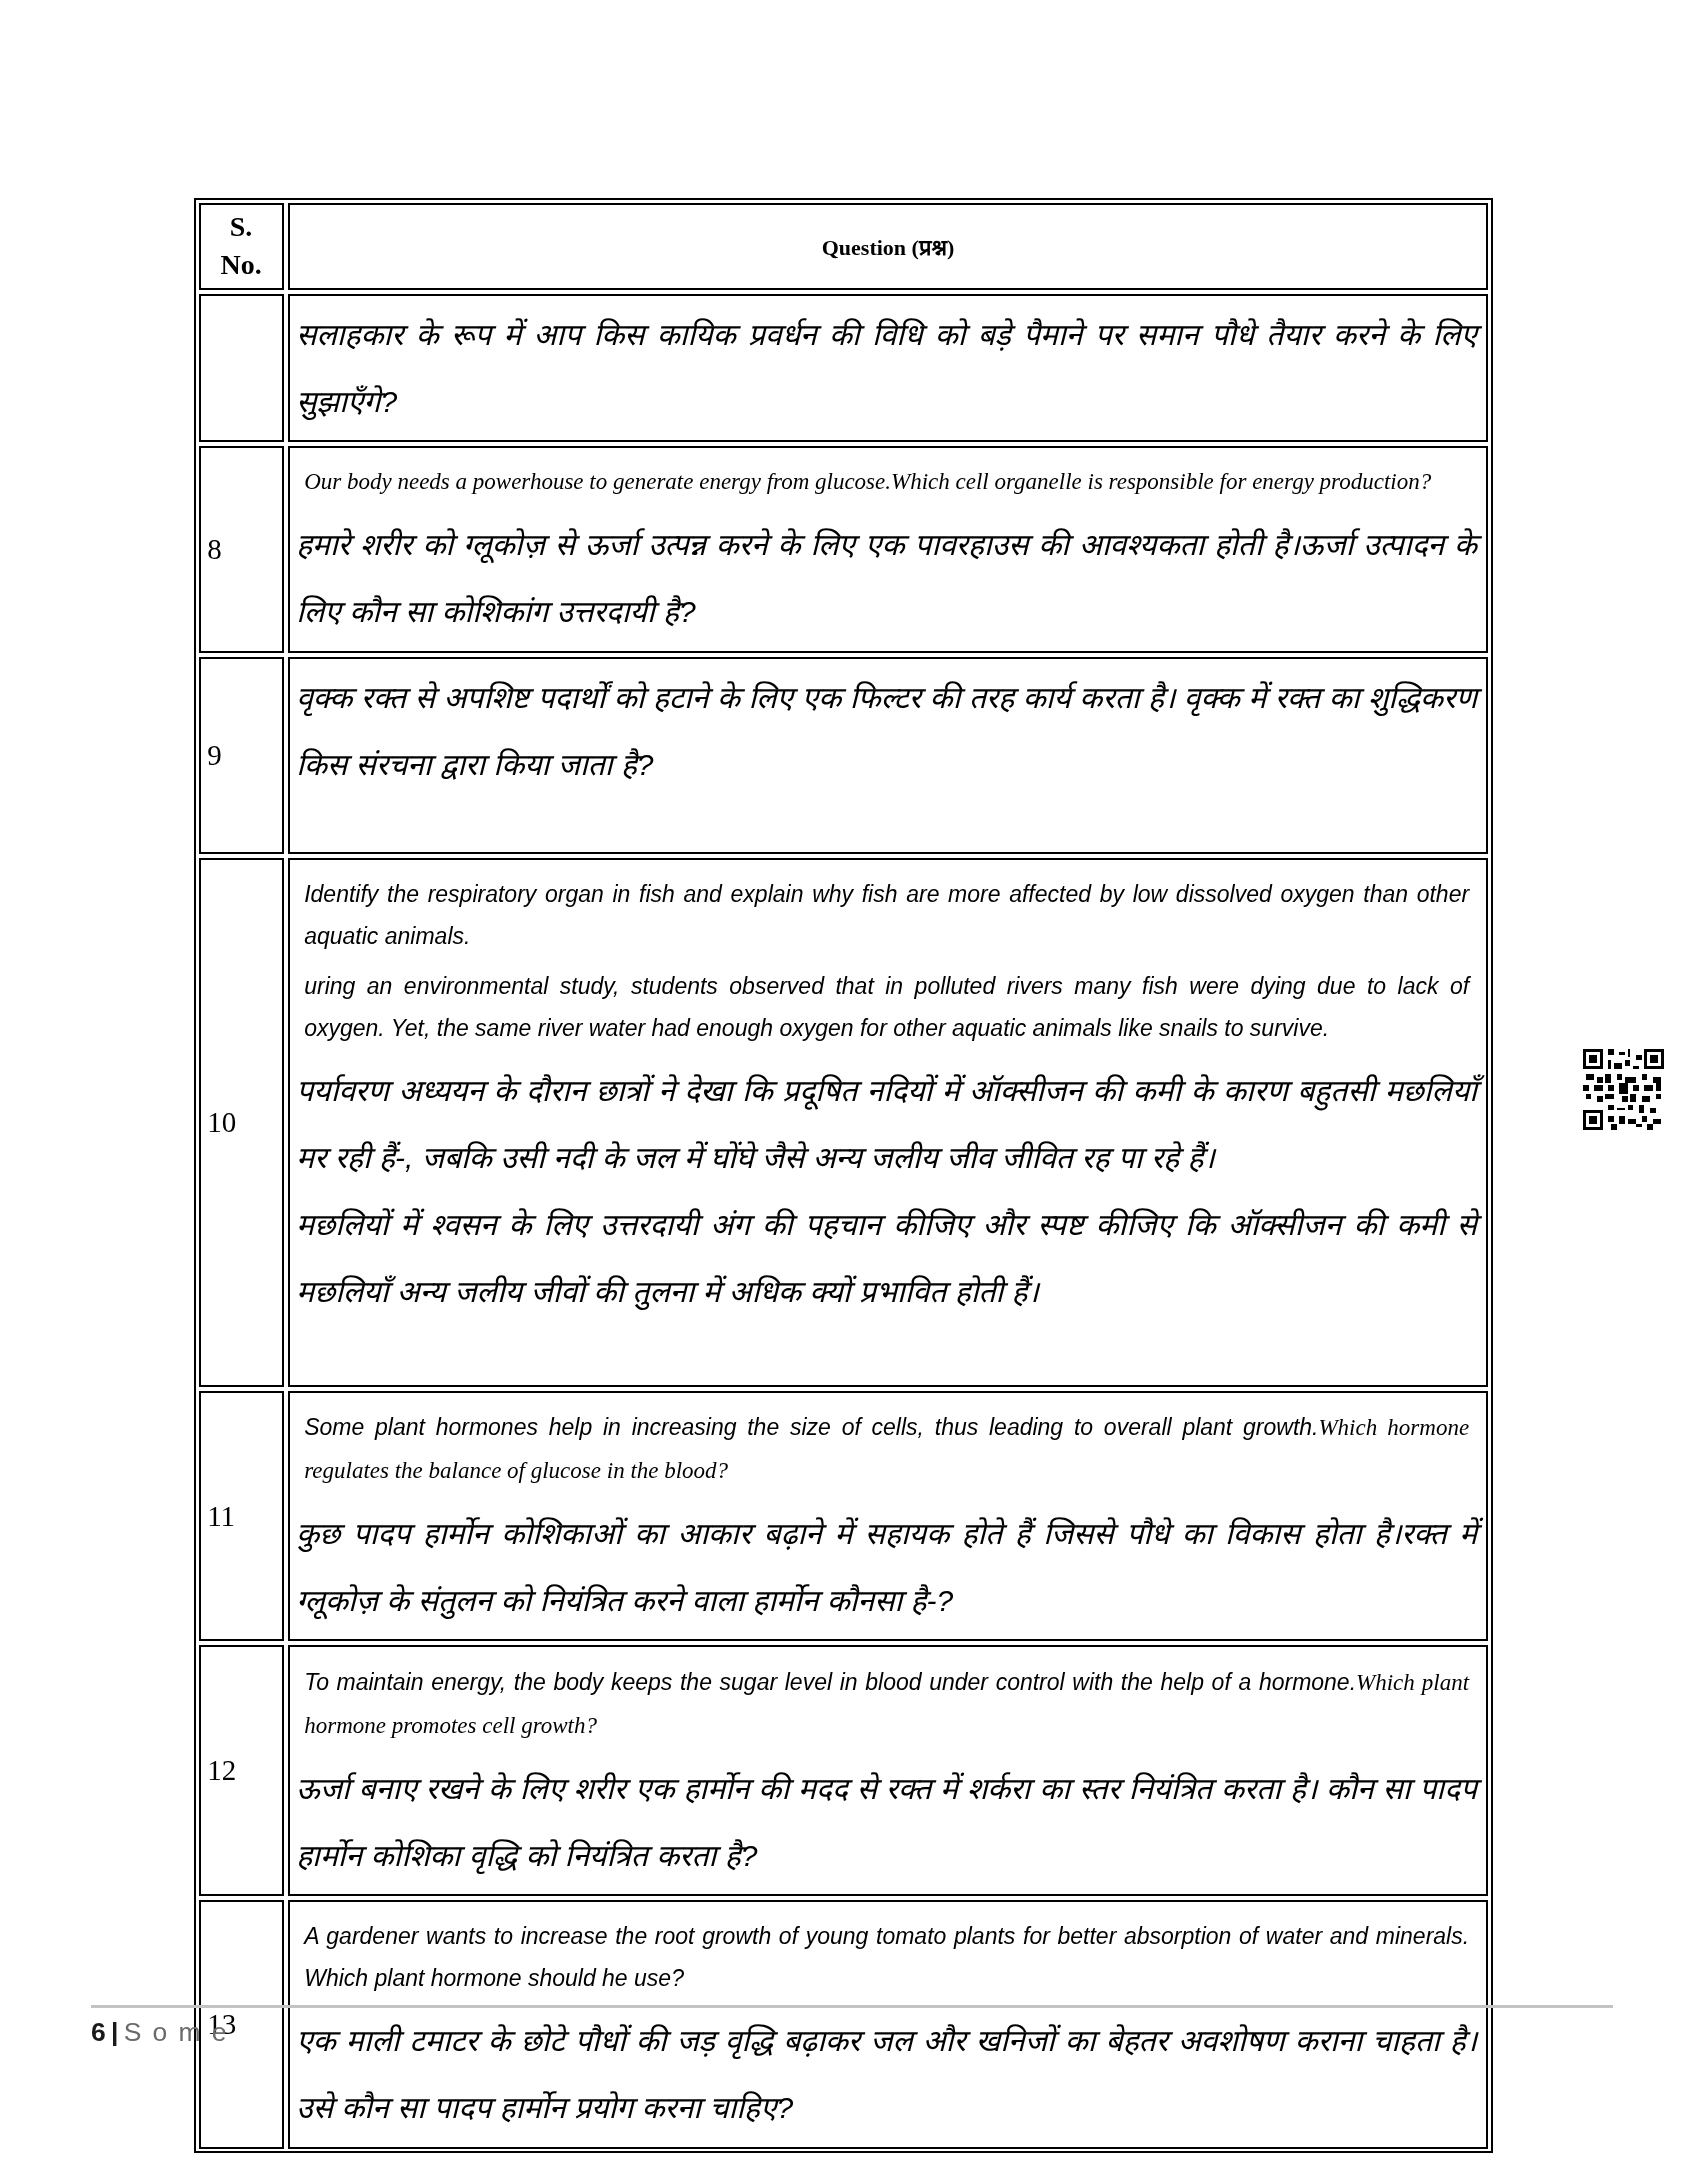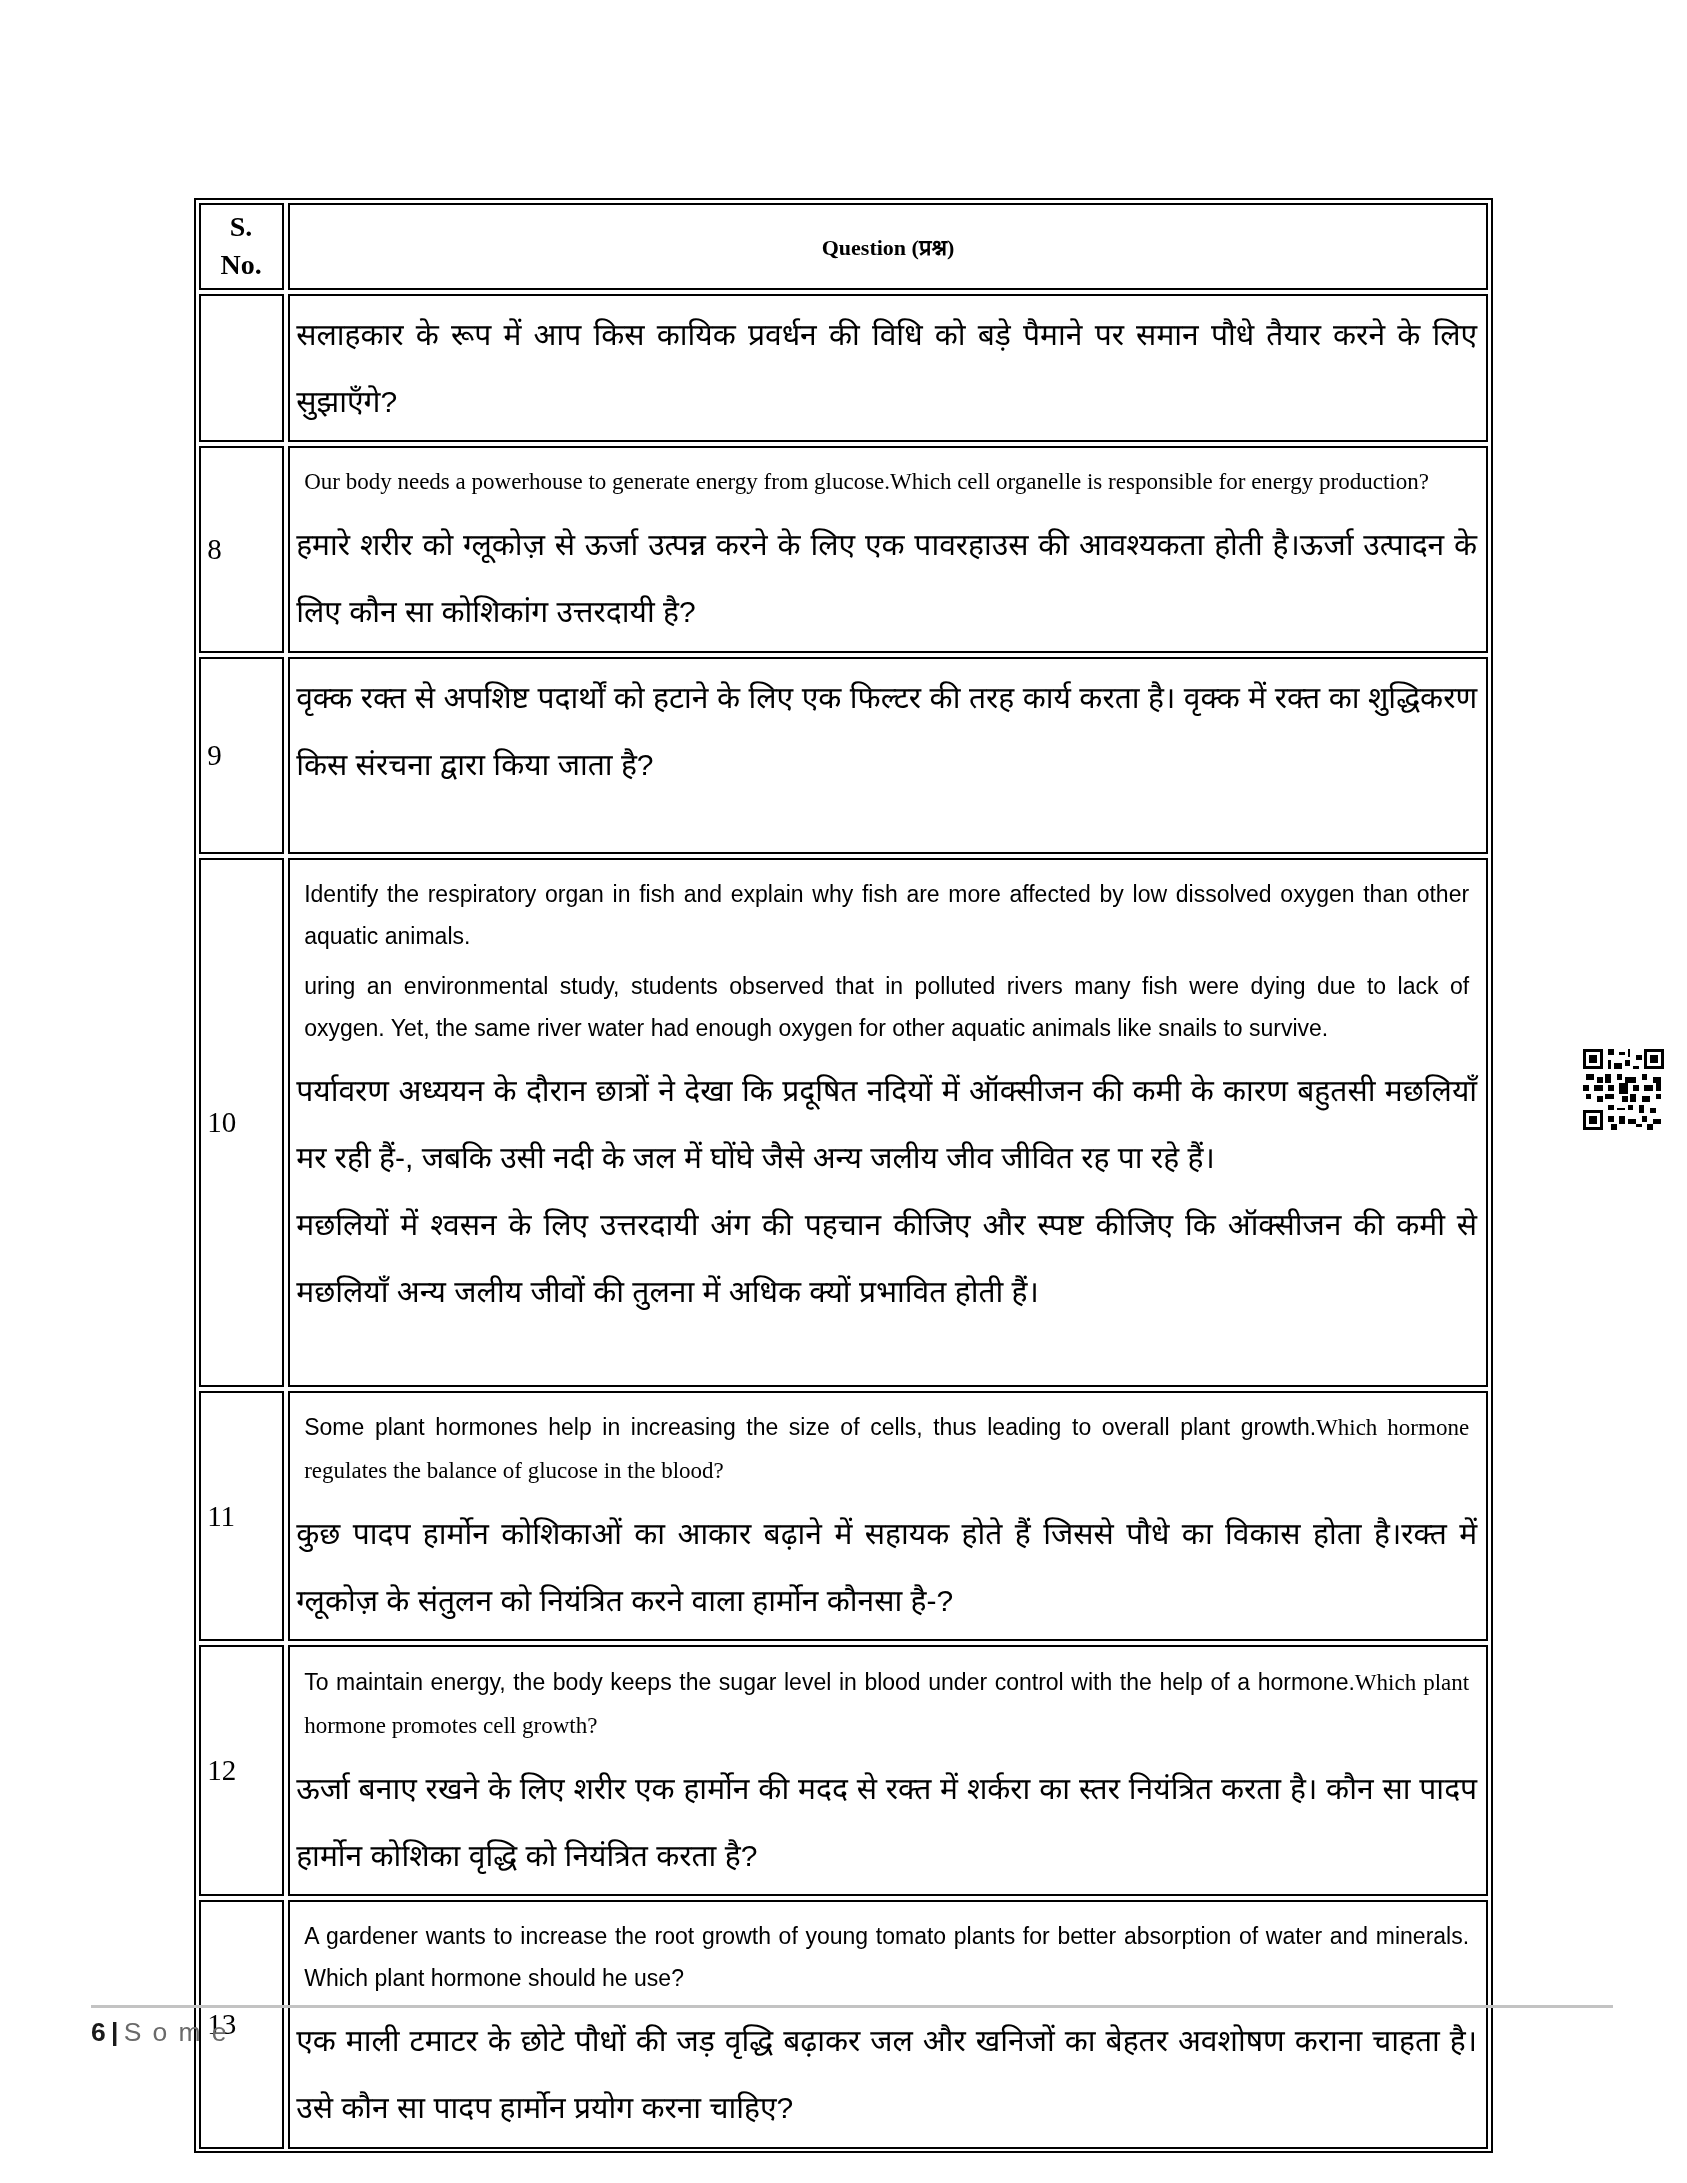--- a/index.html
+++ b/index.html
@@ -19,21 +19,21 @@
   }
   .head-no{
     display:flex;flex-direction:column;align-items:center;justify-content:center;
     font-family:"Liberation Serif", serif;font-weight:bold;font-size:28px;line-height:1.35;
     padding-left:0;
   }
   .head-q{
     display:flex;align-items:center;justify-content:center;
     font-family:"Liberation Serif", serif;font-weight:bold;font-size:22px;
   }
-  .q-cell{padding:5.3px 9.3px 5.3px 6.6px;}
+  .q-cell{padding:5.3px 9.3px 5.3px 6.6px;font-style:italic;}
   .en{margin:8px;font-size:23px;line-height:42px;text-align:justify;}
   .en .sans{font-family:"Liberation Sans", sans-serif;}
   .en .serif{font-family:"Liberation Serif", serif;}
   .en-serif{font-family:"Liberation Serif", serif;}
   .hi{margin:0;font-size:30px;line-height:67px;text-align:justify;
       font-family:"Liberation Sans", sans-serif;}
   .qr{position:absolute;left:1583px;top:1049px;width:81px;height:81px;}
   .footer{position:absolute;left:91px;top:2005px;width:1522px;}
   .footer-rule{height:2.6px;background:#c3c3c3;width:100%;}
   .footer-text{margin-top:9.3px;font-size:26.5px;}

